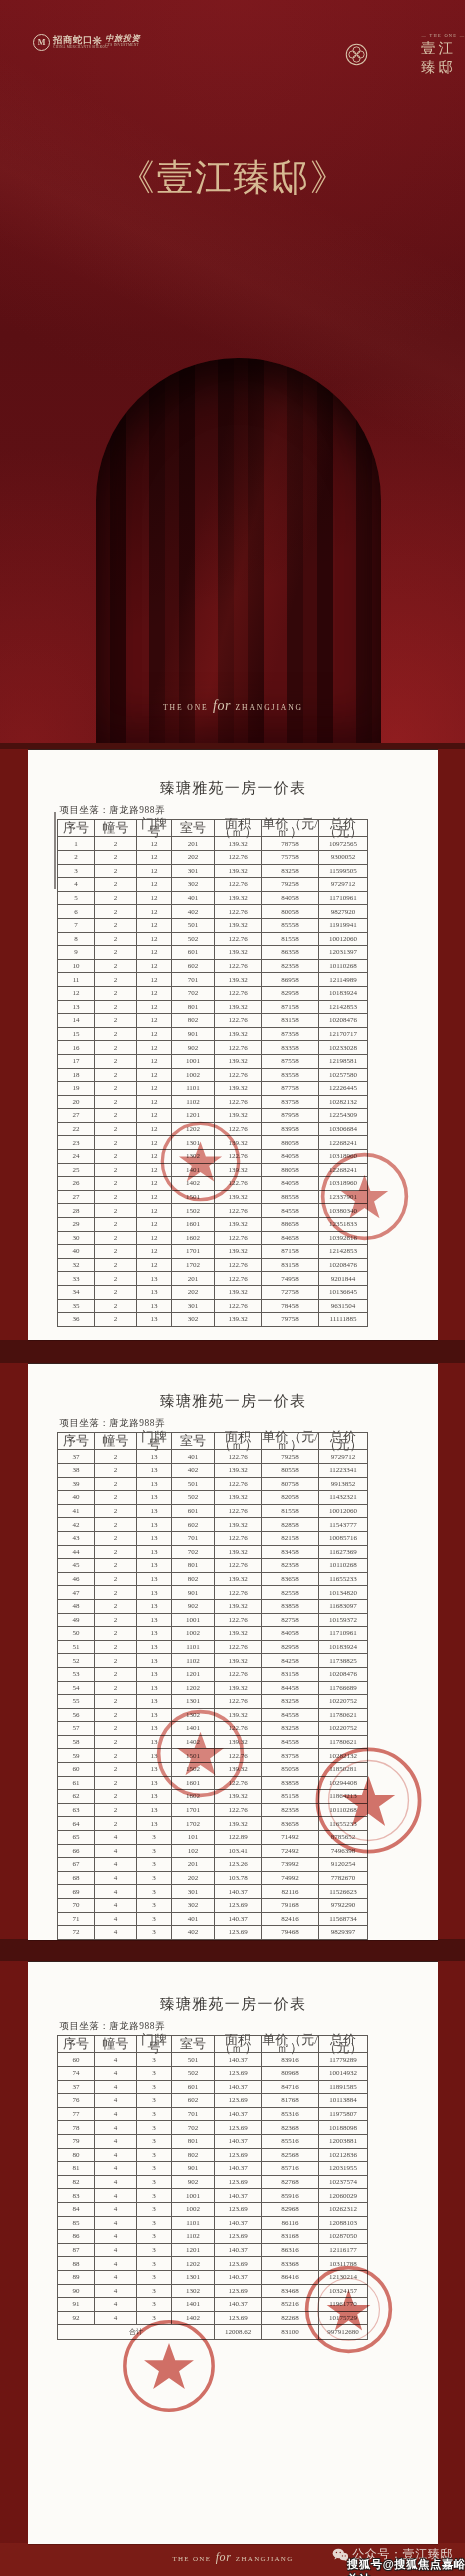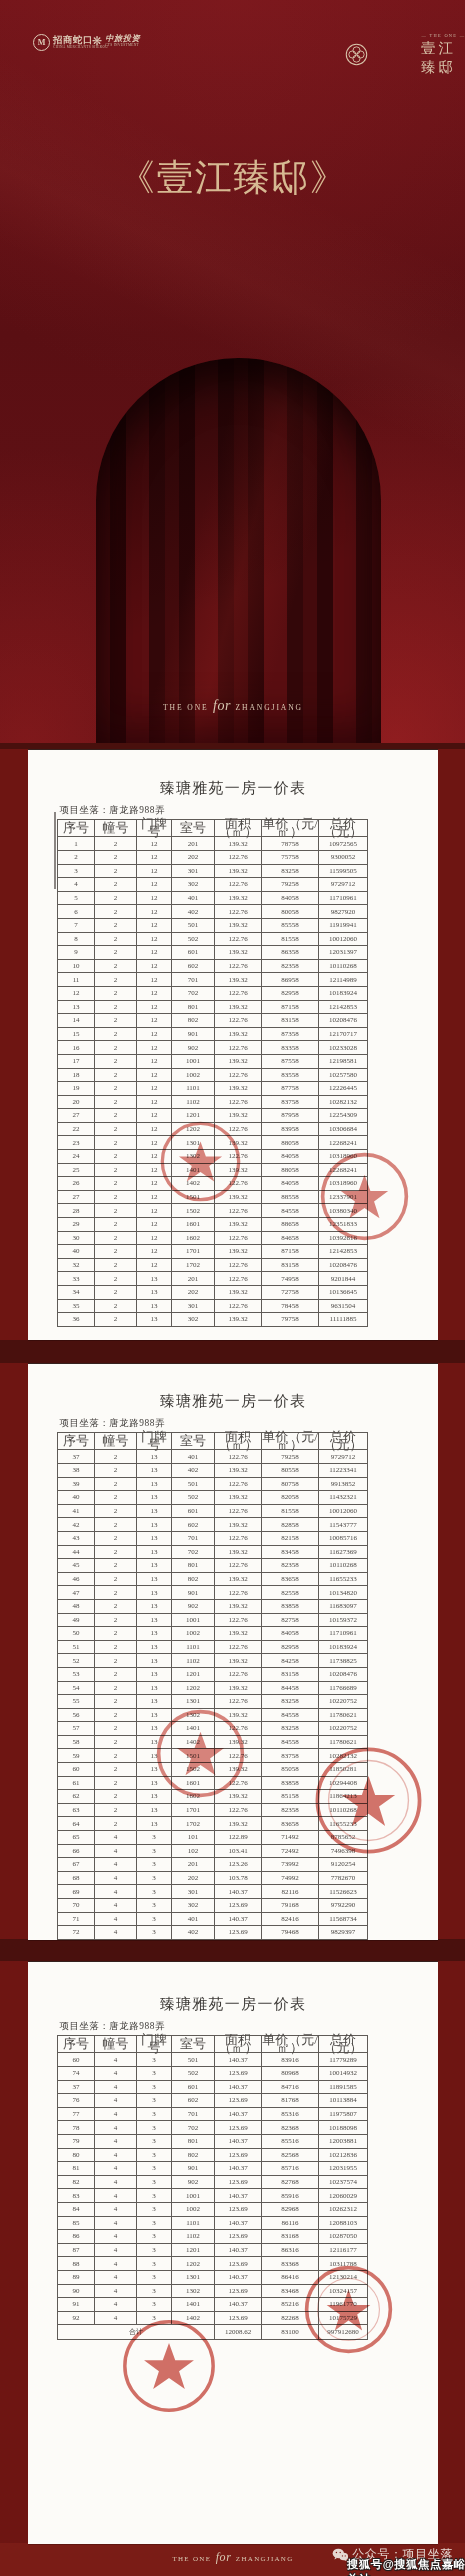--- a/index.html
+++ b/index.html
@@ -1120,16 +1120,16 @@
   <svg width="16.4" height="14" viewBox="0 0 26 22">
     <ellipse cx="10" cy="8.5" rx="9" ry="7.5" fill="#efe9e2"></ellipse>
     <circle cx="7" cy="7" r="1.1" fill="#7a1c16"></circle>
       <circle cx="13" cy="7" r="1.1" fill="#7a1c16"></circle>
     <path d="M5 14 L4 18 L8.5 15.5 Z" fill="#efe9e2"></path>
     <ellipse cx="18.5" cy="13.5" rx="7" ry="6" fill="#efe9e2"></ellipse>
     <circle cx="16.5" cy="12.5" r="0.95" fill="#7a1c16"></circle>
       <circle cx="21" cy="12.5" r="0.95" fill="#7a1c16"></circle>
     <path d="M22.5 18.5 L24 21 L19.5 19.2 Z" fill="#efe9e2"></path>
   </svg>
-  <span>公众号：项目坐落</span>
+  <span>公众号：壹江臻邸</span>
 </div>
 <div class="watermark">搜狐号@搜狐焦点嘉峪关站</div>
 
 
 </body></html>

